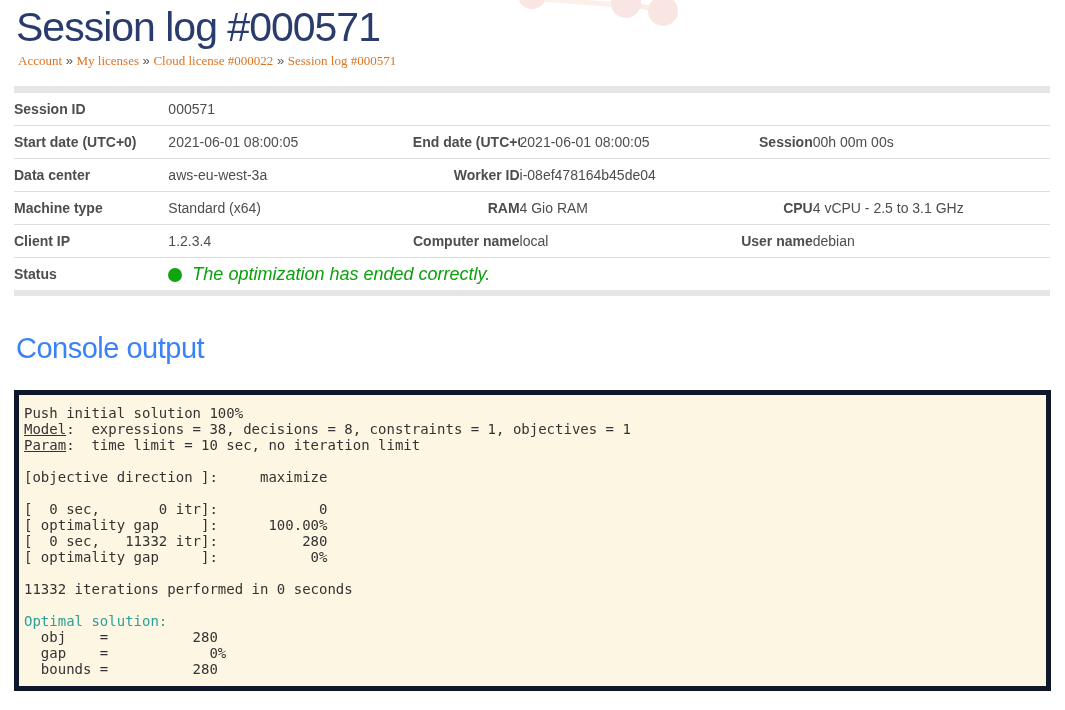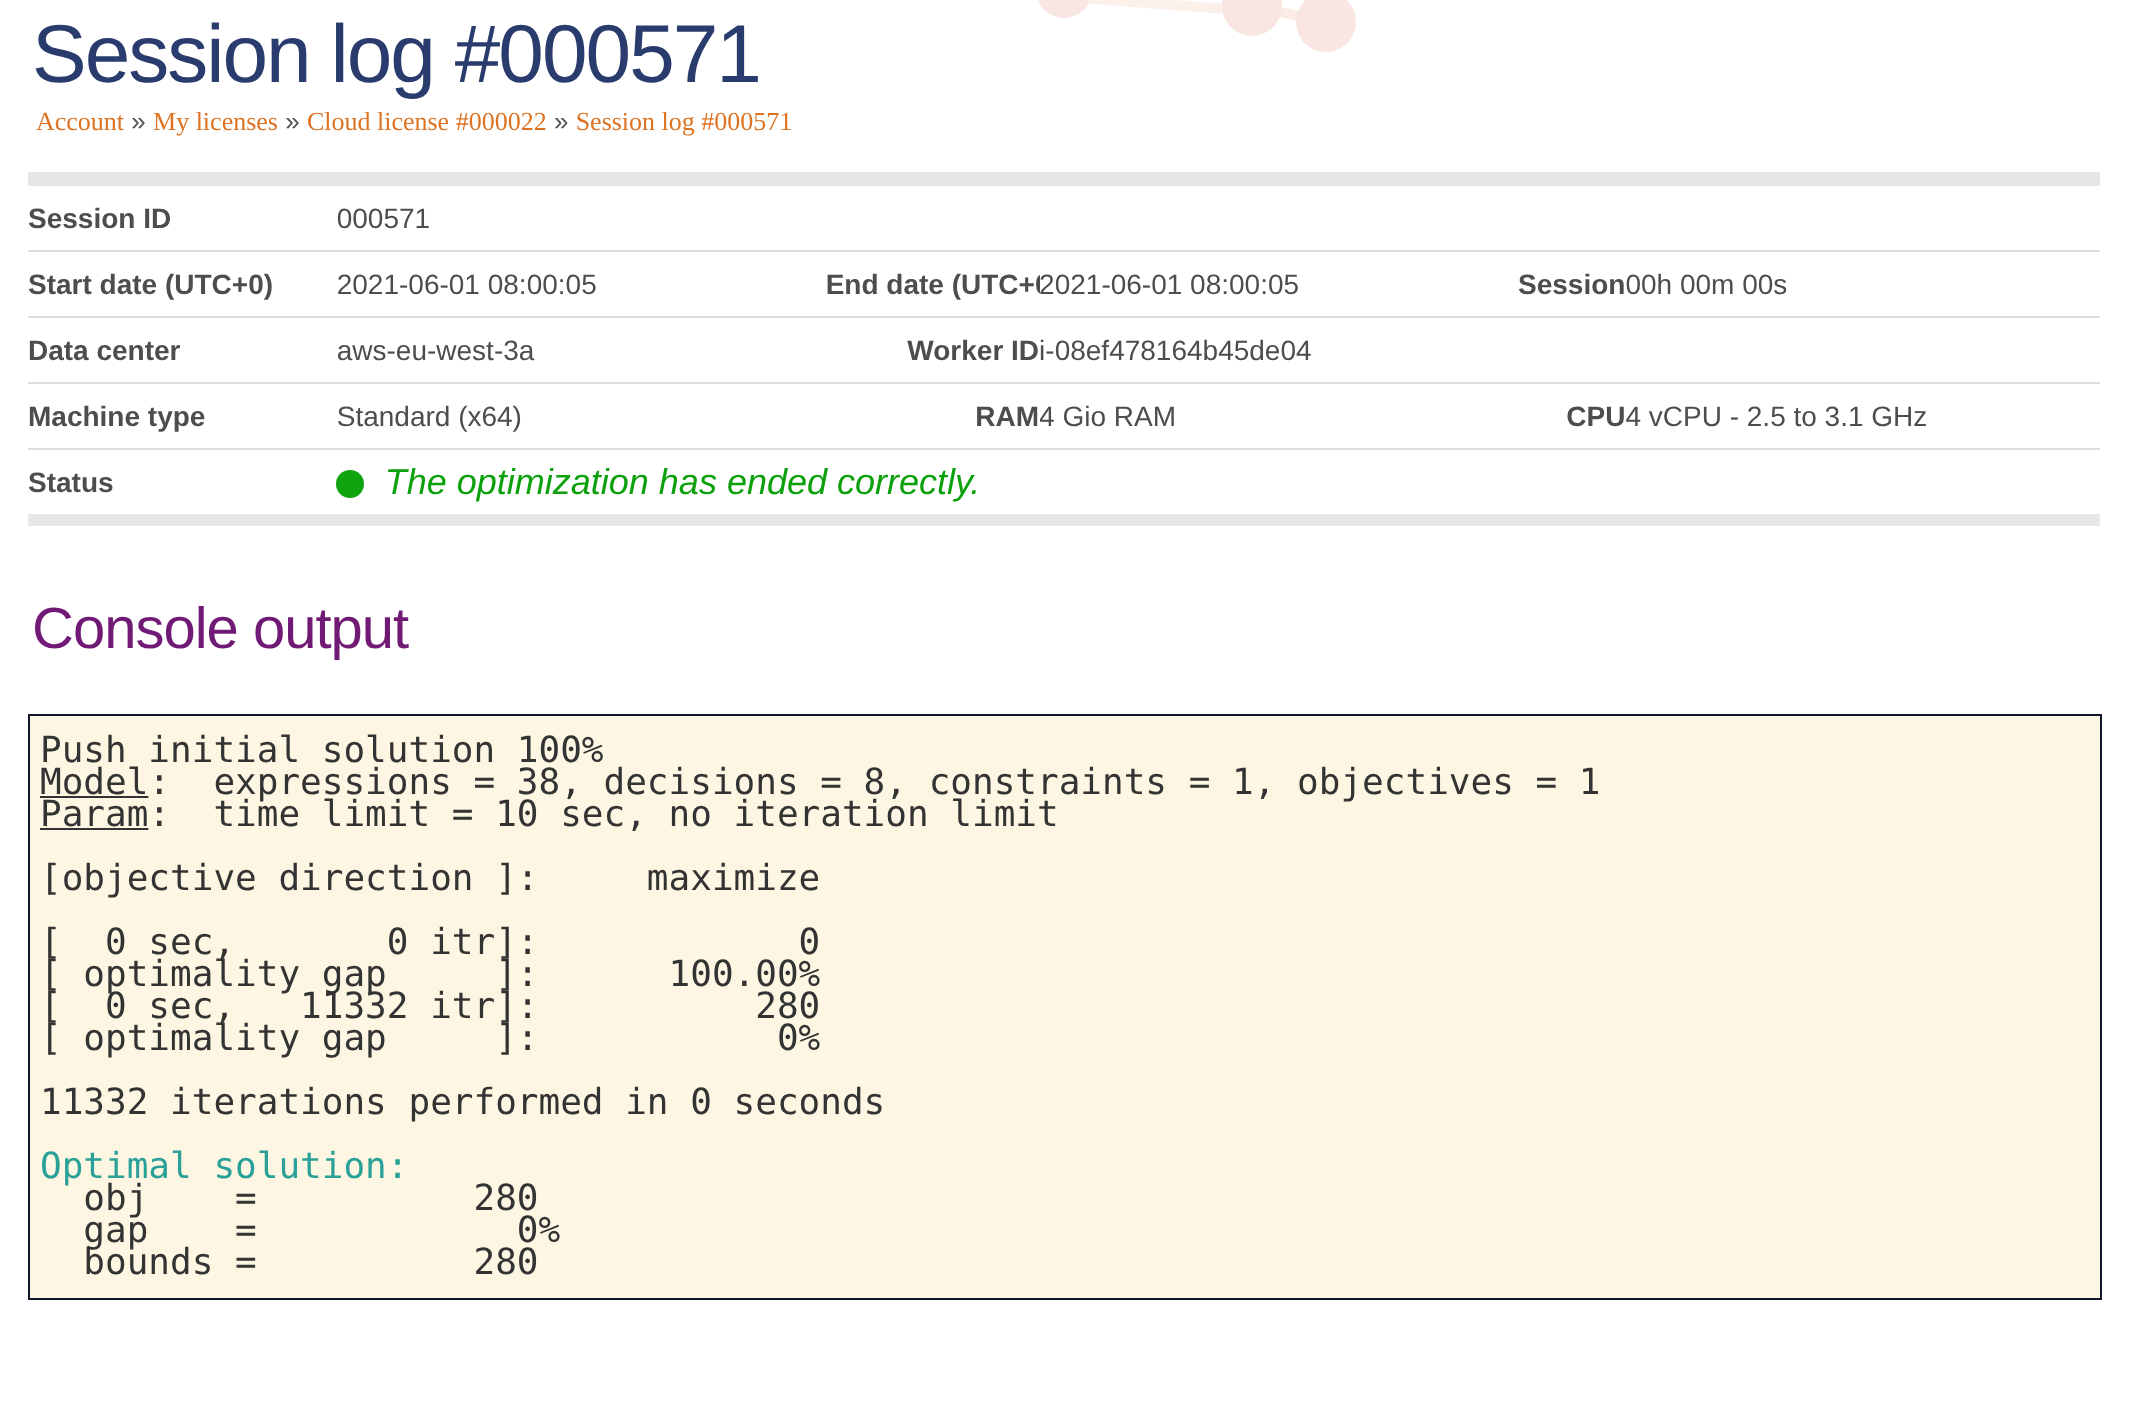--- a/index.html
+++ b/index.html
@@ -25,28 +25,28 @@
   td.lbl{font-weight:bold;font-size:13px;color:#2b4a7f;padding-left:12px;}
   td.lblr{text-align:right;padding-left:0;padding-right:4px;}
   td.val{padding-left:8px;}
   .status-dot{
     display:inline-block;width:14px;height:14px;border-radius:50%;
     background:#10a510;vertical-align:middle;margin-right:10px;margin-top:-2px;
   }
   .status-text{color:#0ca00c;font-style:italic;font-size:18px;}
   h2.console-title{
     margin:37px 0 0 16px;font-size:29px;font-weight:300;letter-spacing:-0.5px;
-    color:#701a75;line-height:1.1;
+    color:#3b82f6;line-height:1.1;
   }
   pre.console{
     margin:25px 14px 0 14px;
-    background:#fdf6e3;border:1px solid #0f172a;
+    background:#fdf6e3;border:5px solid #0f172a;
     padding:10px 5px 9px 5px;
     font-family:"DejaVu Sans Mono","Liberation Mono",monospace;
-    font-size:18px;line-height:16px;color:#333333;
+    font-size:14px;line-height:16px;color:#333333;
     white-space:pre;overflow:hidden;
   }
   pre.console span.u{text-decoration:underline;}
   pre.console span.teal{color:#2aa198;}
 </style>
 </head>
 <body>
 
 <svg class="deco" width="230" height="28" aria-hidden="true">
   <line x1="60" y1="-1" x2="140" y2="5" stroke="#fcf0ea" stroke-width="5"></line>
@@ -90,20 +90,28 @@
       </tr>
       <tr>
         <td class="lbl">Machine type</td>
         <td class="val">Standard (x64)</td>
         <td class="lbl lblr">RAM</td>
         <td class="val">4 Gio RAM</td>
         <td class="lbl lblr">CPU</td>
         <td class="val">4 vCPU - 2.5 to 3.1 GHz</td>
       </tr>
       <tr>
+        <td class="lbl">Client IP</td>
+        <td class="val">1.2.3.4</td>
+        <td class="lbl lblr">Computer name</td>
+        <td class="val">local</td>
+        <td class="lbl lblr">User name</td>
+        <td class="val">debian</td>
+      </tr>
+      <tr>
         <td class="lbl">Status</td>
         <td colspan="5" class="val"><span class="status-dot"></span><span class="status-text">The optimization has ended correctly.</span></td>
       </tr>
     </tbody>
 </table>
 
 <h2 class="console-title">Console output</h2>
 
 <pre class="console" id="console-box"><span>Push initial solution 100%</span>
 <span class="u">Model</span><span>:  expressions = 38, decisions = 8, constraints = 1, objectives = 1</span>

